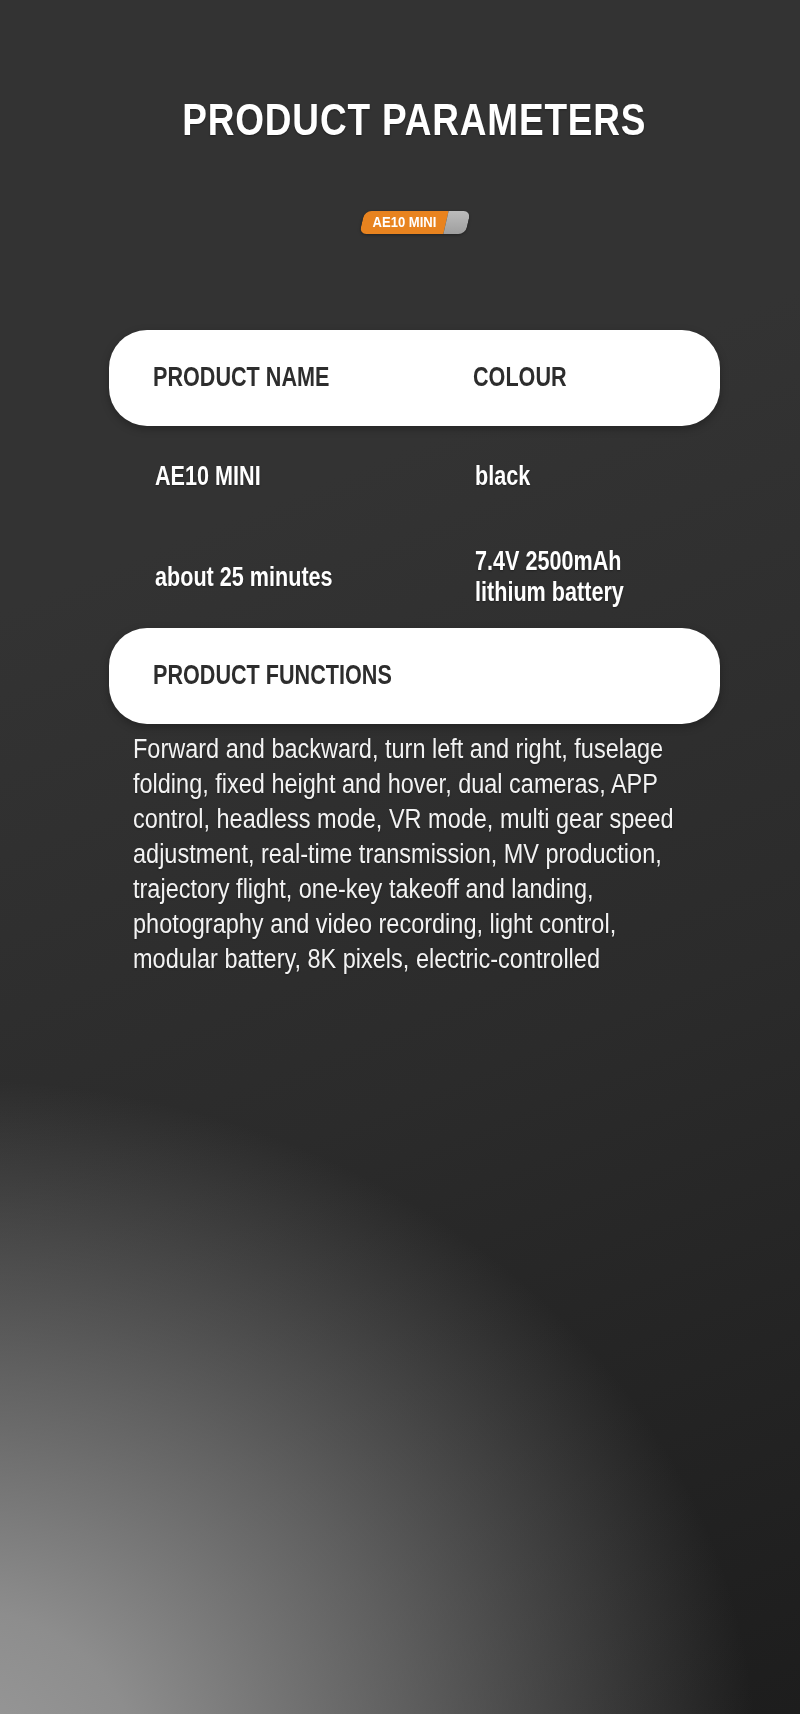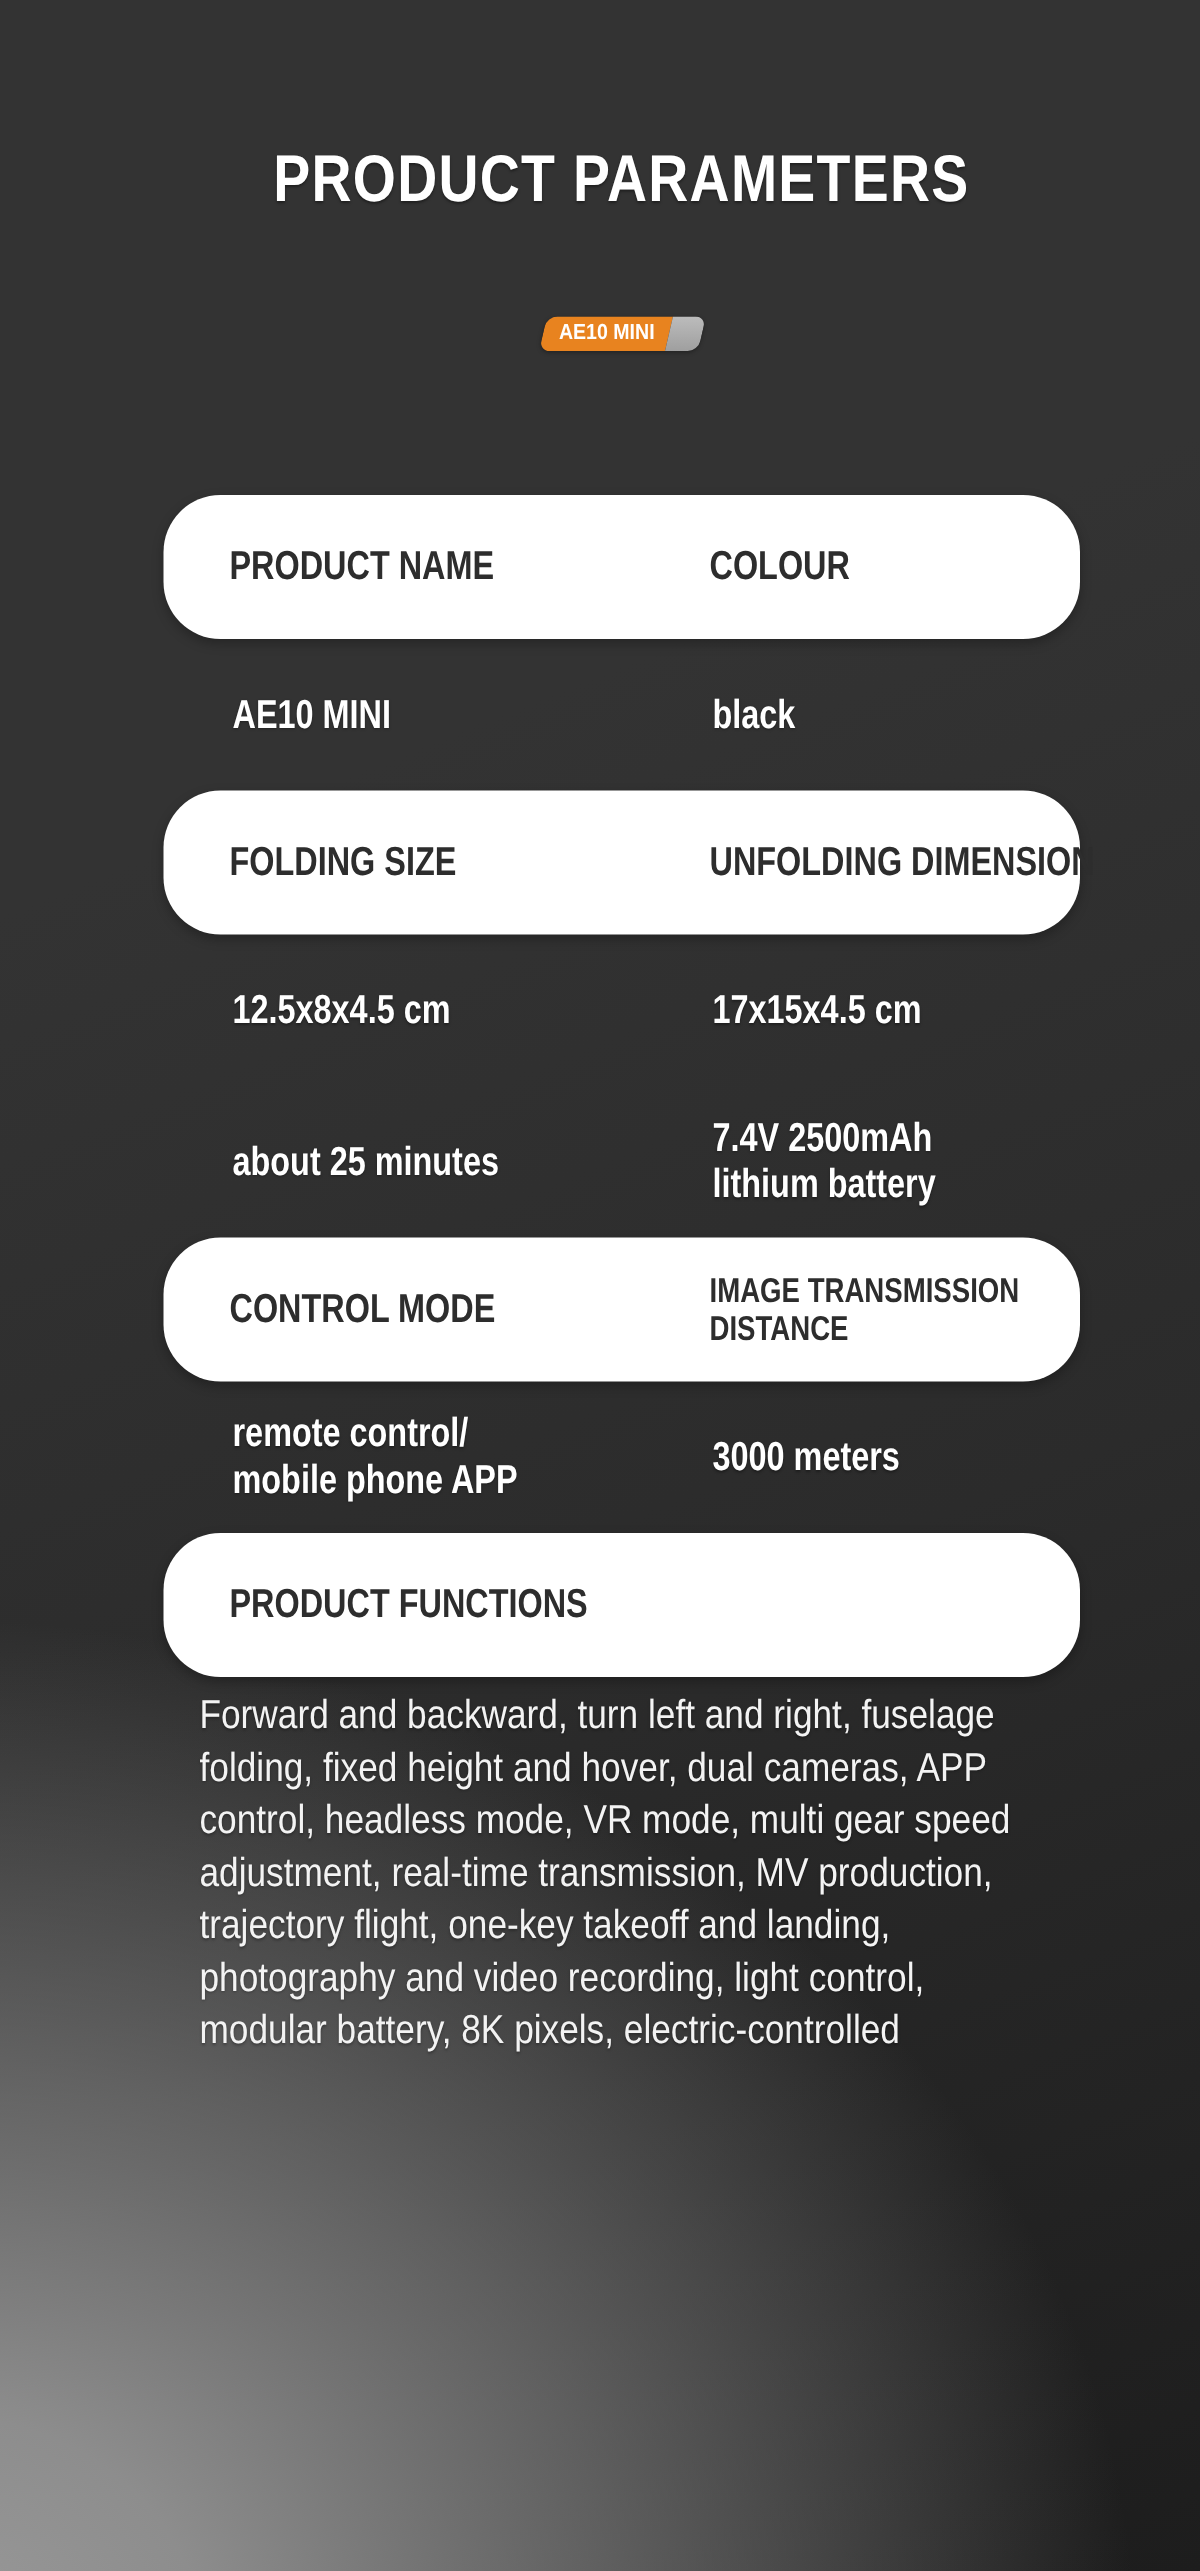--- a/index.html
+++ b/index.html
@@ -112,53 +112,31 @@
       <div class="pill">
         <span class="pill-label">PRODUCT NAME</span>
         <span class="pill-label">COLOUR</span>
       </div>
       <div class="values">
         <span class="value">AE10 MINI</span>
         <span class="value">black</span>
       </div>
     </div>
 
-    <div class="spec-row">
-      <div class="pill">
-        <span class="pill-label">FOLDING SIZE</span>
-        <span class="pill-label">UNFOLDING DIMENSION</span>
-      </div>
-      <div class="values">
-        <span class="value">12.5x8x4.5 cm</span>
-        <span class="value">17x15x4.5 cm</span>
-      </div>
-    </div>
 
 
     <div class="spec-row">
       <div class="values">
         <span class="value">about 25 minutes</span>
         <span class="value">7.4V 2500mAh
 lithium battery</span>
       </div>
     </div>
 
 
-    <div class="spec-row">
-      <div class="pill">
-        <span class="pill-label">CONTROL MODE</span>
-        <span class="pill-label small">IMAGE TRANSMISSION
-DISTANCE</span>
-      </div>
-      <div class="values">
-        <span class="value">remote control/
-mobile phone APP</span>
-        <span class="value">3000 meters</span>
-      </div>
-    </div>
 
     <div class="spec-row">
       <div class="pill">
         <span class="pill-label">PRODUCT FUNCTIONS</span>
         <span class="pill-label"></span>
       </div>
       <div class="functions-paragraph">Forward and backward, turn left and right, fuselage
 folding, fixed height and hover, dual cameras, APP
 control, headless mode, VR mode, multi gear speed
 adjustment, real-time transmission, MV production,

